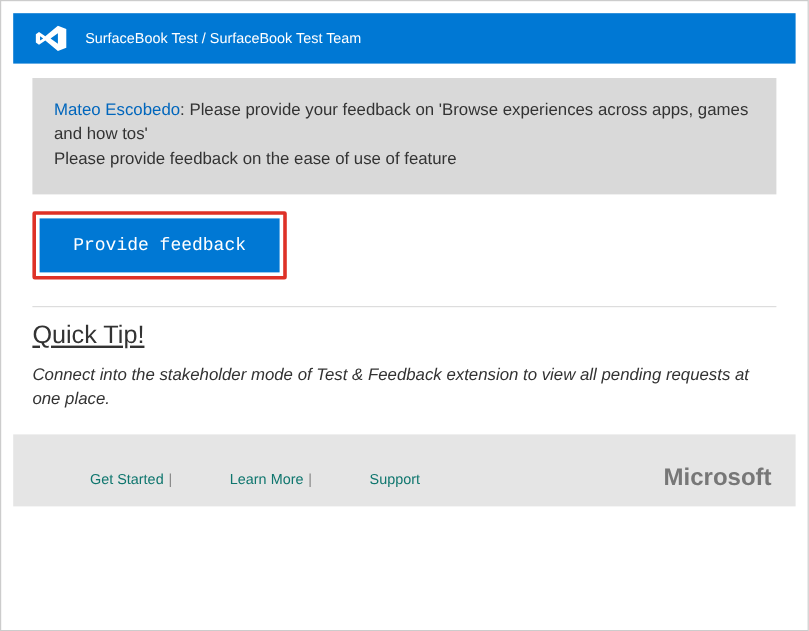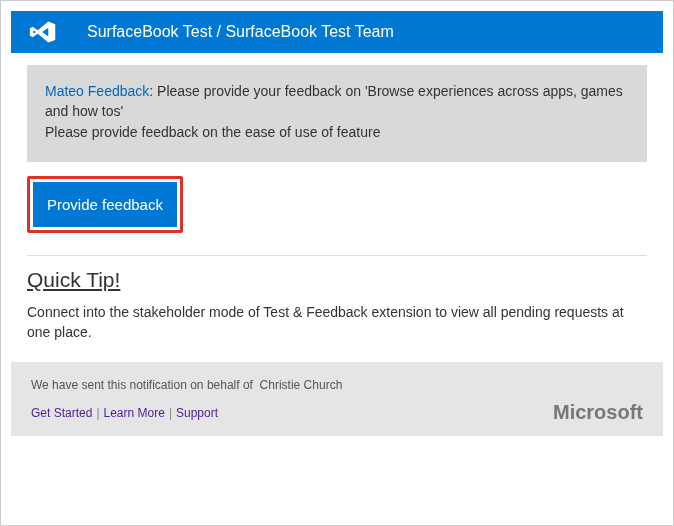--- a/index.html
+++ b/index.html
@@ -10,22 +10,22 @@
       height: 526px;
       border: 1px solid #ccc;
     }
     .header {
       background: #0078d4;
       color: #fff;
       padding: 10px 18px;
       margin: 10px 10px 0 10px;
       display: flex;
       align-items: center;
-      gap: 30px;
-      font-size: 16px;
+      gap: 14px;
+      font-size: 12px;
     }
     .header .vs-icon { width: 28px; height: 22px; display:flex; align-items:center; justify-content:center; }
     .header .vs-icon svg { width: 28px; height: 22px; fill: #fff; }
     .content { padding: 12px 26px 0 26px; }
     .title {
       font-size: 25px;
       font-weight: 300;
       color: #333;
       margin: 6px 0 14px 0;
     }
@@ -49,43 +49,44 @@
       border: 3px solid #de3127;
       border-radius: 2px;
       margin-top: 14px;
       padding: 3px;
     }
     .provide-btn {
       background: #0078d4;
       color: #fff;
       border: none;
       font-size: 15px;
-      padding: 14px 14px;
+      padding: 14px 28px;
       cursor: pointer;
+      font-family: Liberation Mono, monospace;
     }
     .sep { border: none; border-top: 1px solid #ddd; margin: 22px 0 12px 0; }
     .tip-title {
       font-size: 21px;
       font-weight: 300;
       color: #333;
       margin-bottom: 10px;
       text-decoration: underline;
     }
-    .tip-text { font-size: 14px; color: #333; line-height: 1.45; }
+    .tip-text { font-size: 14px; color: #333; line-height: 1.45; font-style: italic; }
     .footer {
       background: #e5e5e5;
       margin: 20px 10px 10px 10px;
       padding: 16px 20px 16px 20px;
       font-size: 12px;
       color: #555;
       position: relative;
     }
     .footer .sent-by { font-size: 12px; }
     .footer .links { margin-top: 14px; color: #555; font-size: 12px; }
-    .footer .links a { color: #4c1d95; text-decoration: none; cursor:pointer; }
+    .footer .links a { color: #0f766e; text-decoration: none; cursor:pointer;margin-left:44px; }
     .footer .links .divider { color: #888; margin: 0 4px; }
     .ms-logo {
       position: absolute;
       right: 20px;
       bottom: 12px;
       font-size: 20px;
       color: #777;
       font-weight: 700;
       letter-spacing: 0;
     }
@@ -99,36 +100,33 @@
         <path d="M22 0 L30 3 L30 21 L22 24 L10 14 L4 18 L1 16 L1 8 L4 6 L10 10 Z M22 7 L15 12 L22 17 Z M5 10 L5 14 L8 12 Z"></path>
       </svg>
   </span>
   <span>SurfaceBook Test / SurfaceBook Test Team</span>
 </div>
 
 <div class="content">
 
   <div class="request-box">
     <div>
-      <span class="requester">Mateo Feedback</span><span>: </span><span>Please provide your feedback on 'Browse experiences across  apps, games and how tos'</span>
+      <span class="requester">Mateo Escobedo</span><span>: </span><span>Please provide your feedback on 'Browse experiences across  apps, games and how tos'</span>
     </div>
     <div class="instructions-text">Please provide feedback on the ease of use of feature</div>
   </div>
 
   <div class="button-wrap">
     <button class="provide-btn">Provide feedback</button>
   </div>
 
   <hr class="sep">
 
   <div class="tip-title">Quick Tip!</div>
   <div class="tip-text">Connect into the stakeholder mode of Test &amp; Feedback extension to view all pending requests at one place.</div>
 </div>
 
 <div class="footer">
-  <div class="sent-by">
-    <span>We have sent this notification on behalf of </span>&nbsp;<span>Christie Church</span>
-  </div>
   <div class="links">
     <a>Get Started</a><span class="divider">|</span><a>Learn More</a><span class="divider">|</span><a>Support</a>
   </div>
   <div class="ms-logo">Microsoft</div>
 </div>
 
 </body></html>

